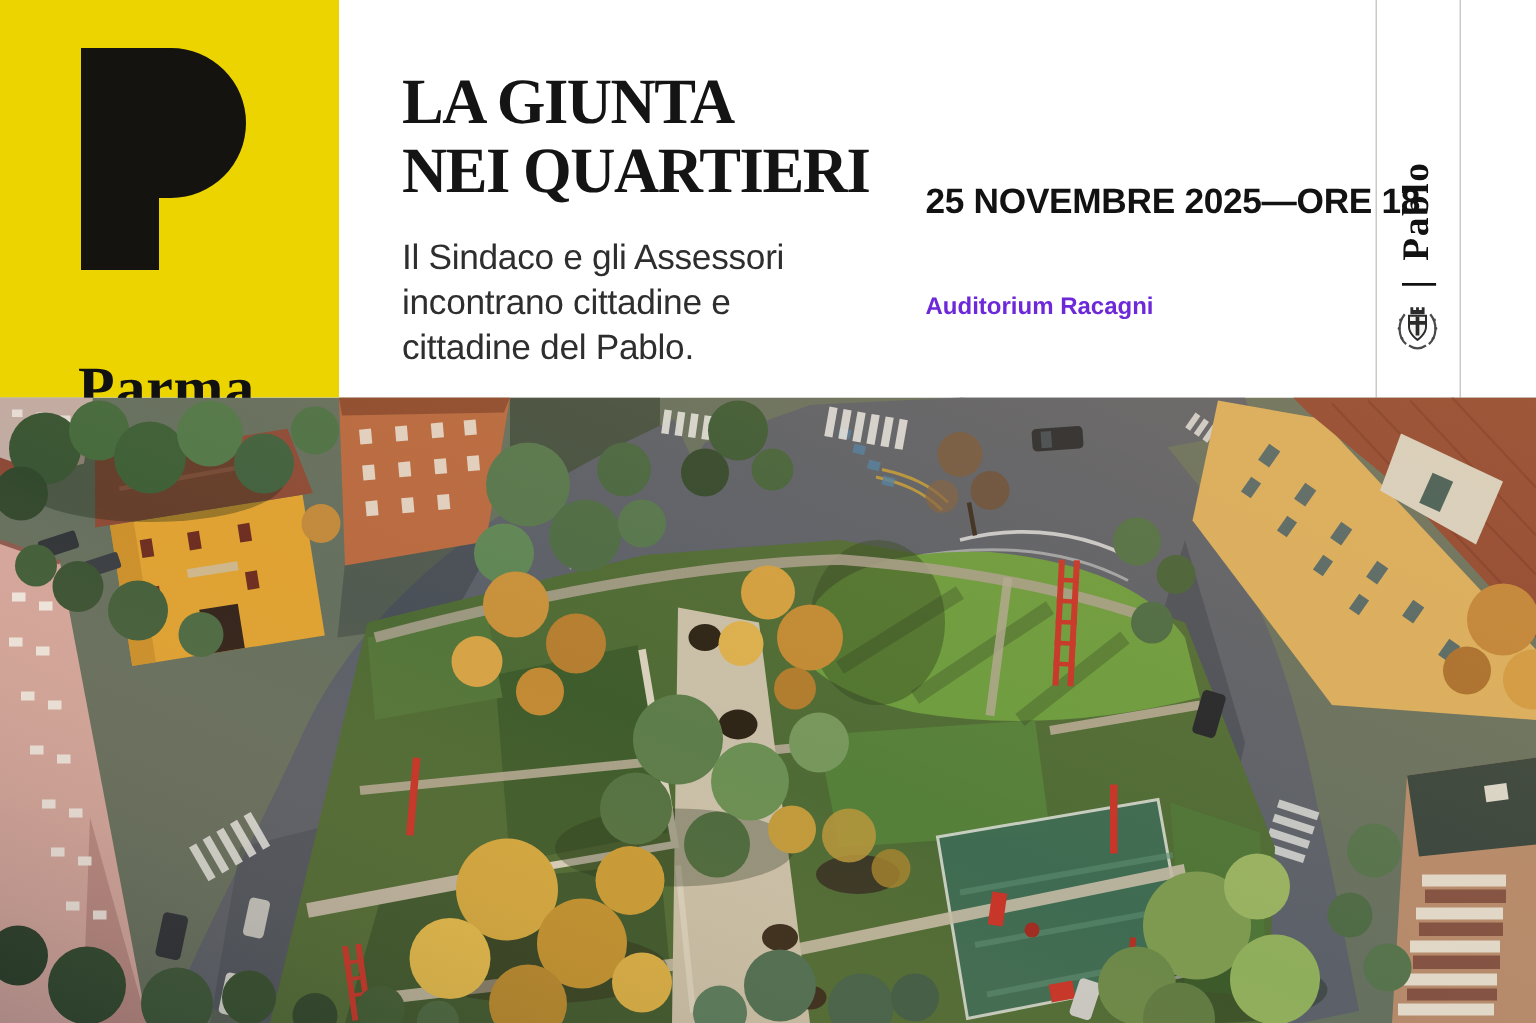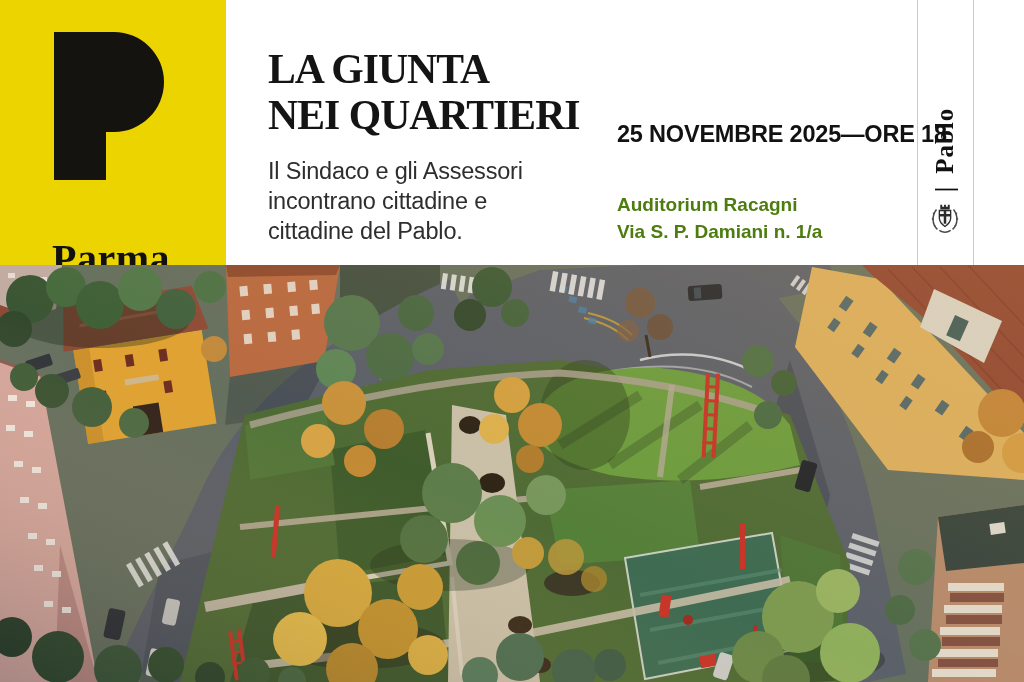--- a/index.html
+++ b/index.html
@@ -23,22 +23,22 @@
   }
   .subtitle{
     position:absolute;left:268px;top:156px;width:302px;font-size:23.5px;line-height:30px;
     color:#2e2e2e;letter-spacing:-.2px;
   }
   .when{
     position:absolute;left:617px;top:106px;font-weight:700;font-size:23.5px;color:#121212;
     letter-spacing:-.2px;white-space:nowrap;margin-top:15px;
   }
   .where{
-    position:absolute;left:617px;top:192px;font-weight:700;font-size:19px;line-height:26.5px;
-    color:#4d7c0f;
+    position:absolute;left:617px;top:192px;font-weight:700;font-size:16px;line-height:26.5px;
+    color:#6d28d9;
   }
   .rail-line{position:absolute;top:0;width:1px;height:265px;background:#cccac5;}
   .rail-line.left{left:917px;}
   .rail-line.right{left:973px;}
   .rail-text{position:absolute;left:945px;top:150px;width:0;height:0;}
   .rail-text-inner{
     position:absolute;left:0;top:0;transform:translate(-50%,-50%) rotate(-90deg);
     font-family:"Liberation Serif",serif;font-weight:700;font-size:25px;color:#111;
     letter-spacing:1px;white-space:nowrap;display:flex;gap:12px;align-items:center;
   }
@@ -61,21 +61,20 @@
     </div>
 
     <h1 class="title"><span>LA GIUNTA</span><br><span>NEI QUARTIERI</span></h1>
 
     <div class="subtitle">Il Sindaco e gli Assessori incontrano cittadine e cittadine del Pablo.</div>
 
     <div class="when">25 NOVEMBRE 2025—ORE 18</div>
 
     <div class="where">
       <span>Auditorium Racagni</span><br>
-      <span>Via S. P. Damiani n. 1/a</span>
     </div>
 
     <div class="rail-line left"></div>
     <div class="rail-line right"></div>
 
     <div class="rail-text">
       <div class="rail-text-inner">
         <span>|</span>
         <span>Pablo</span>
       </div>

